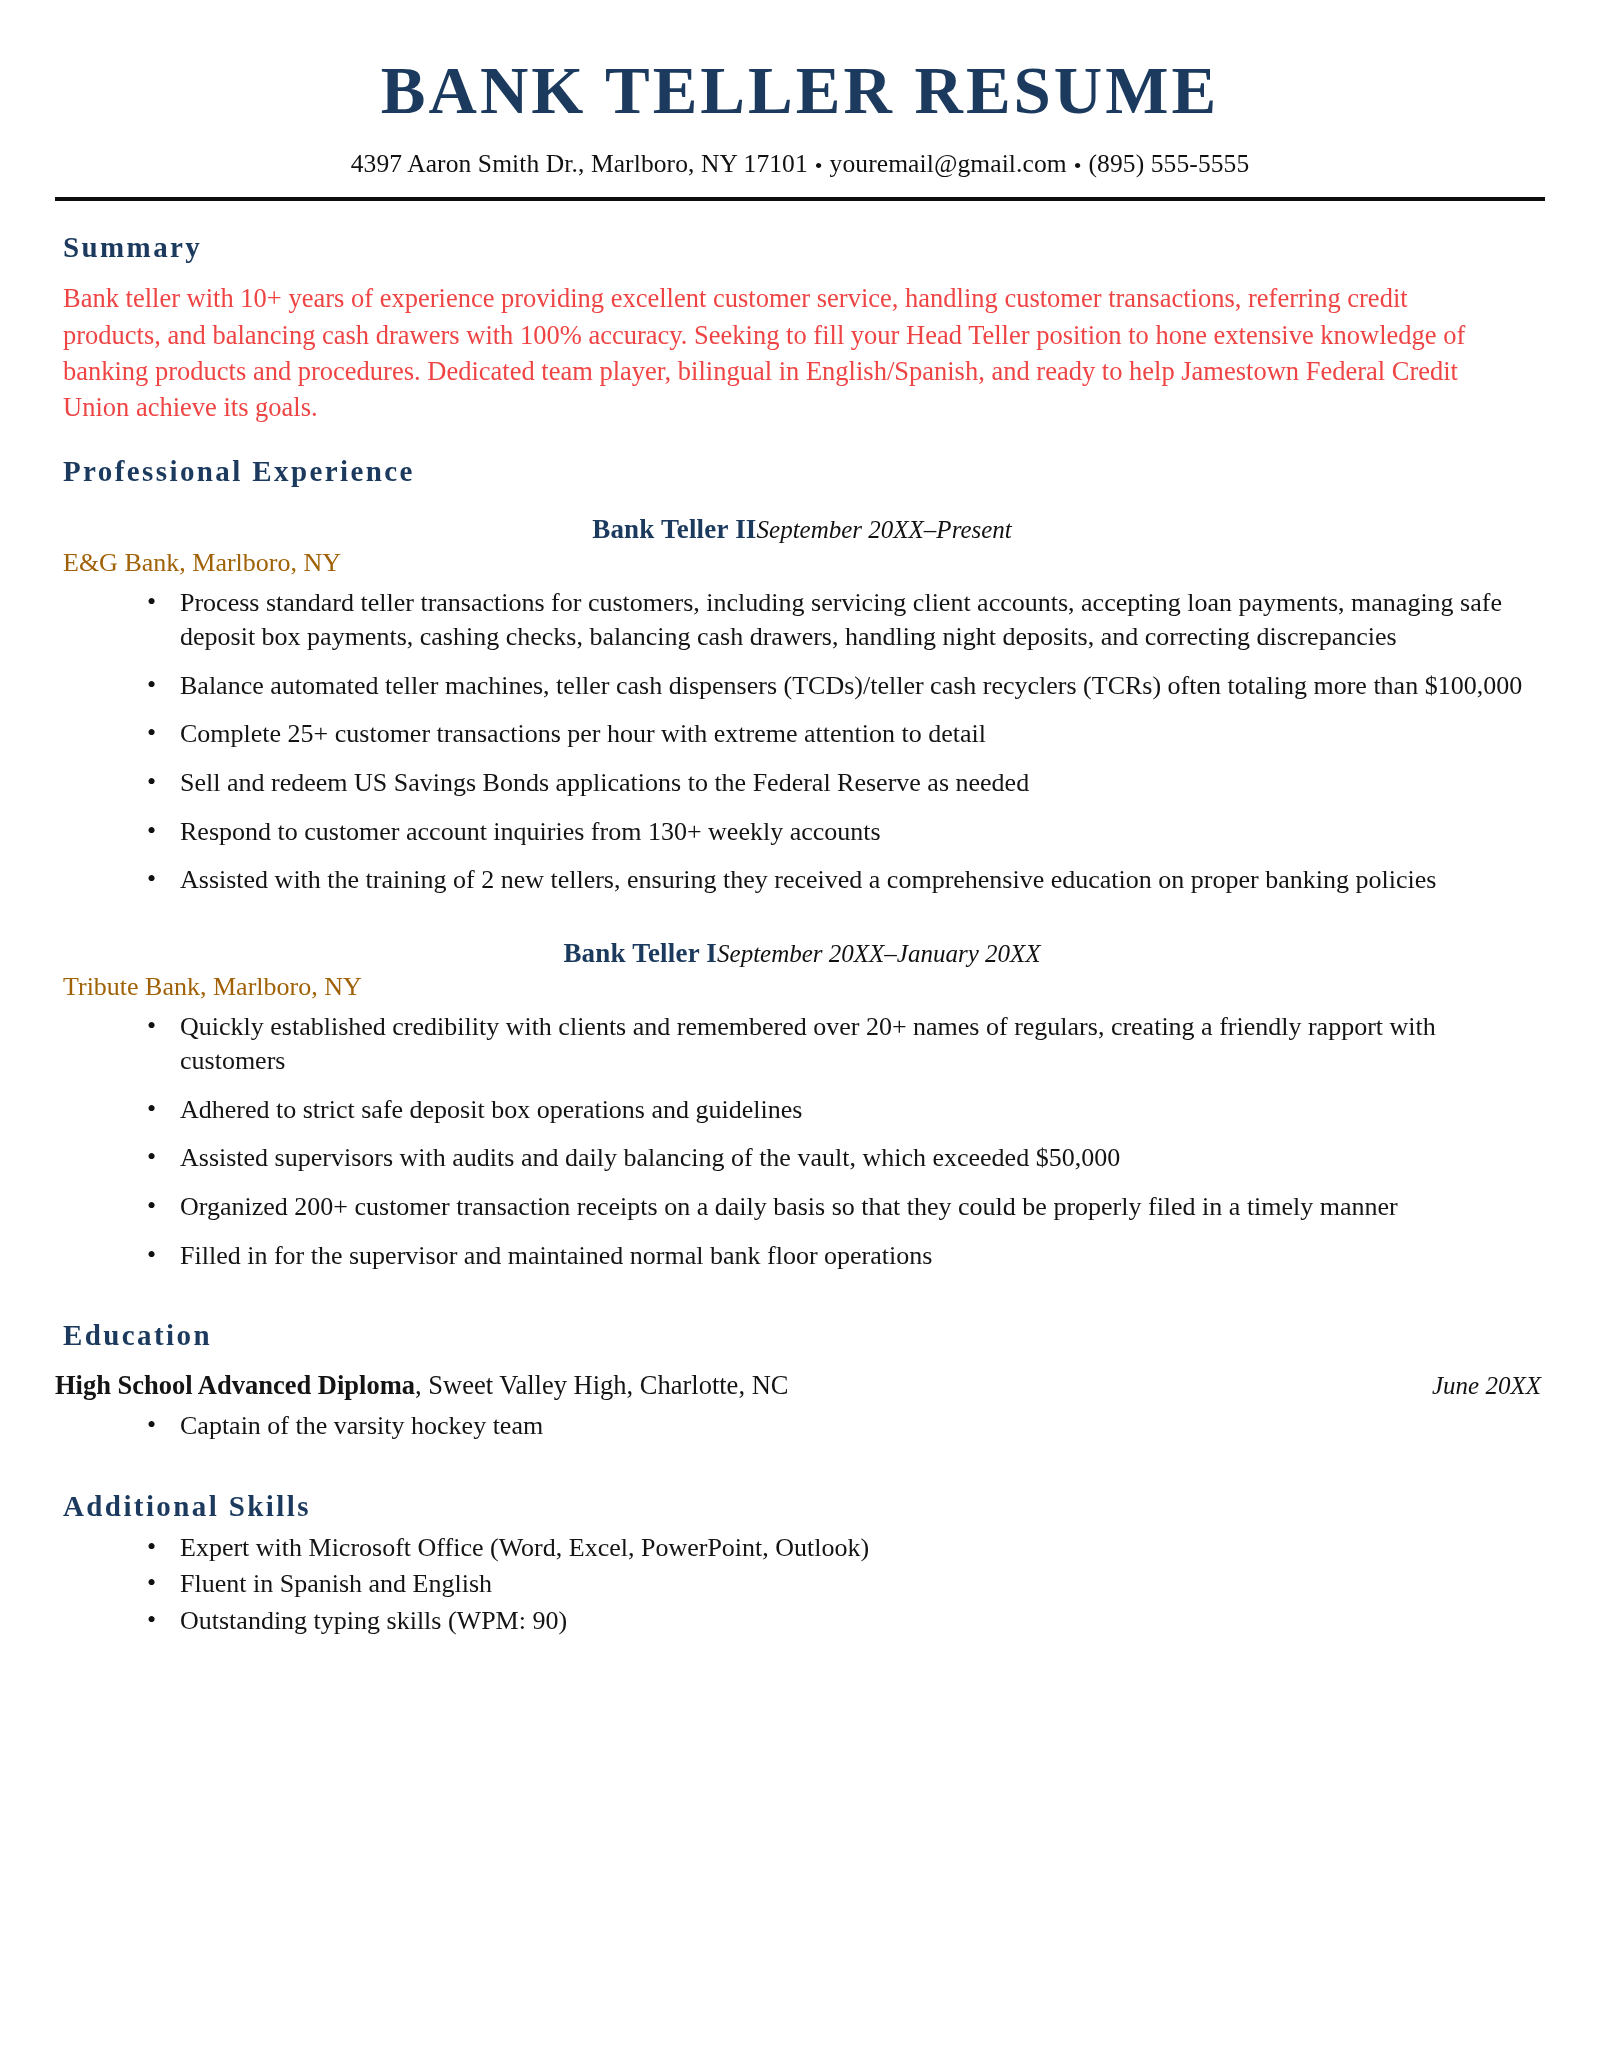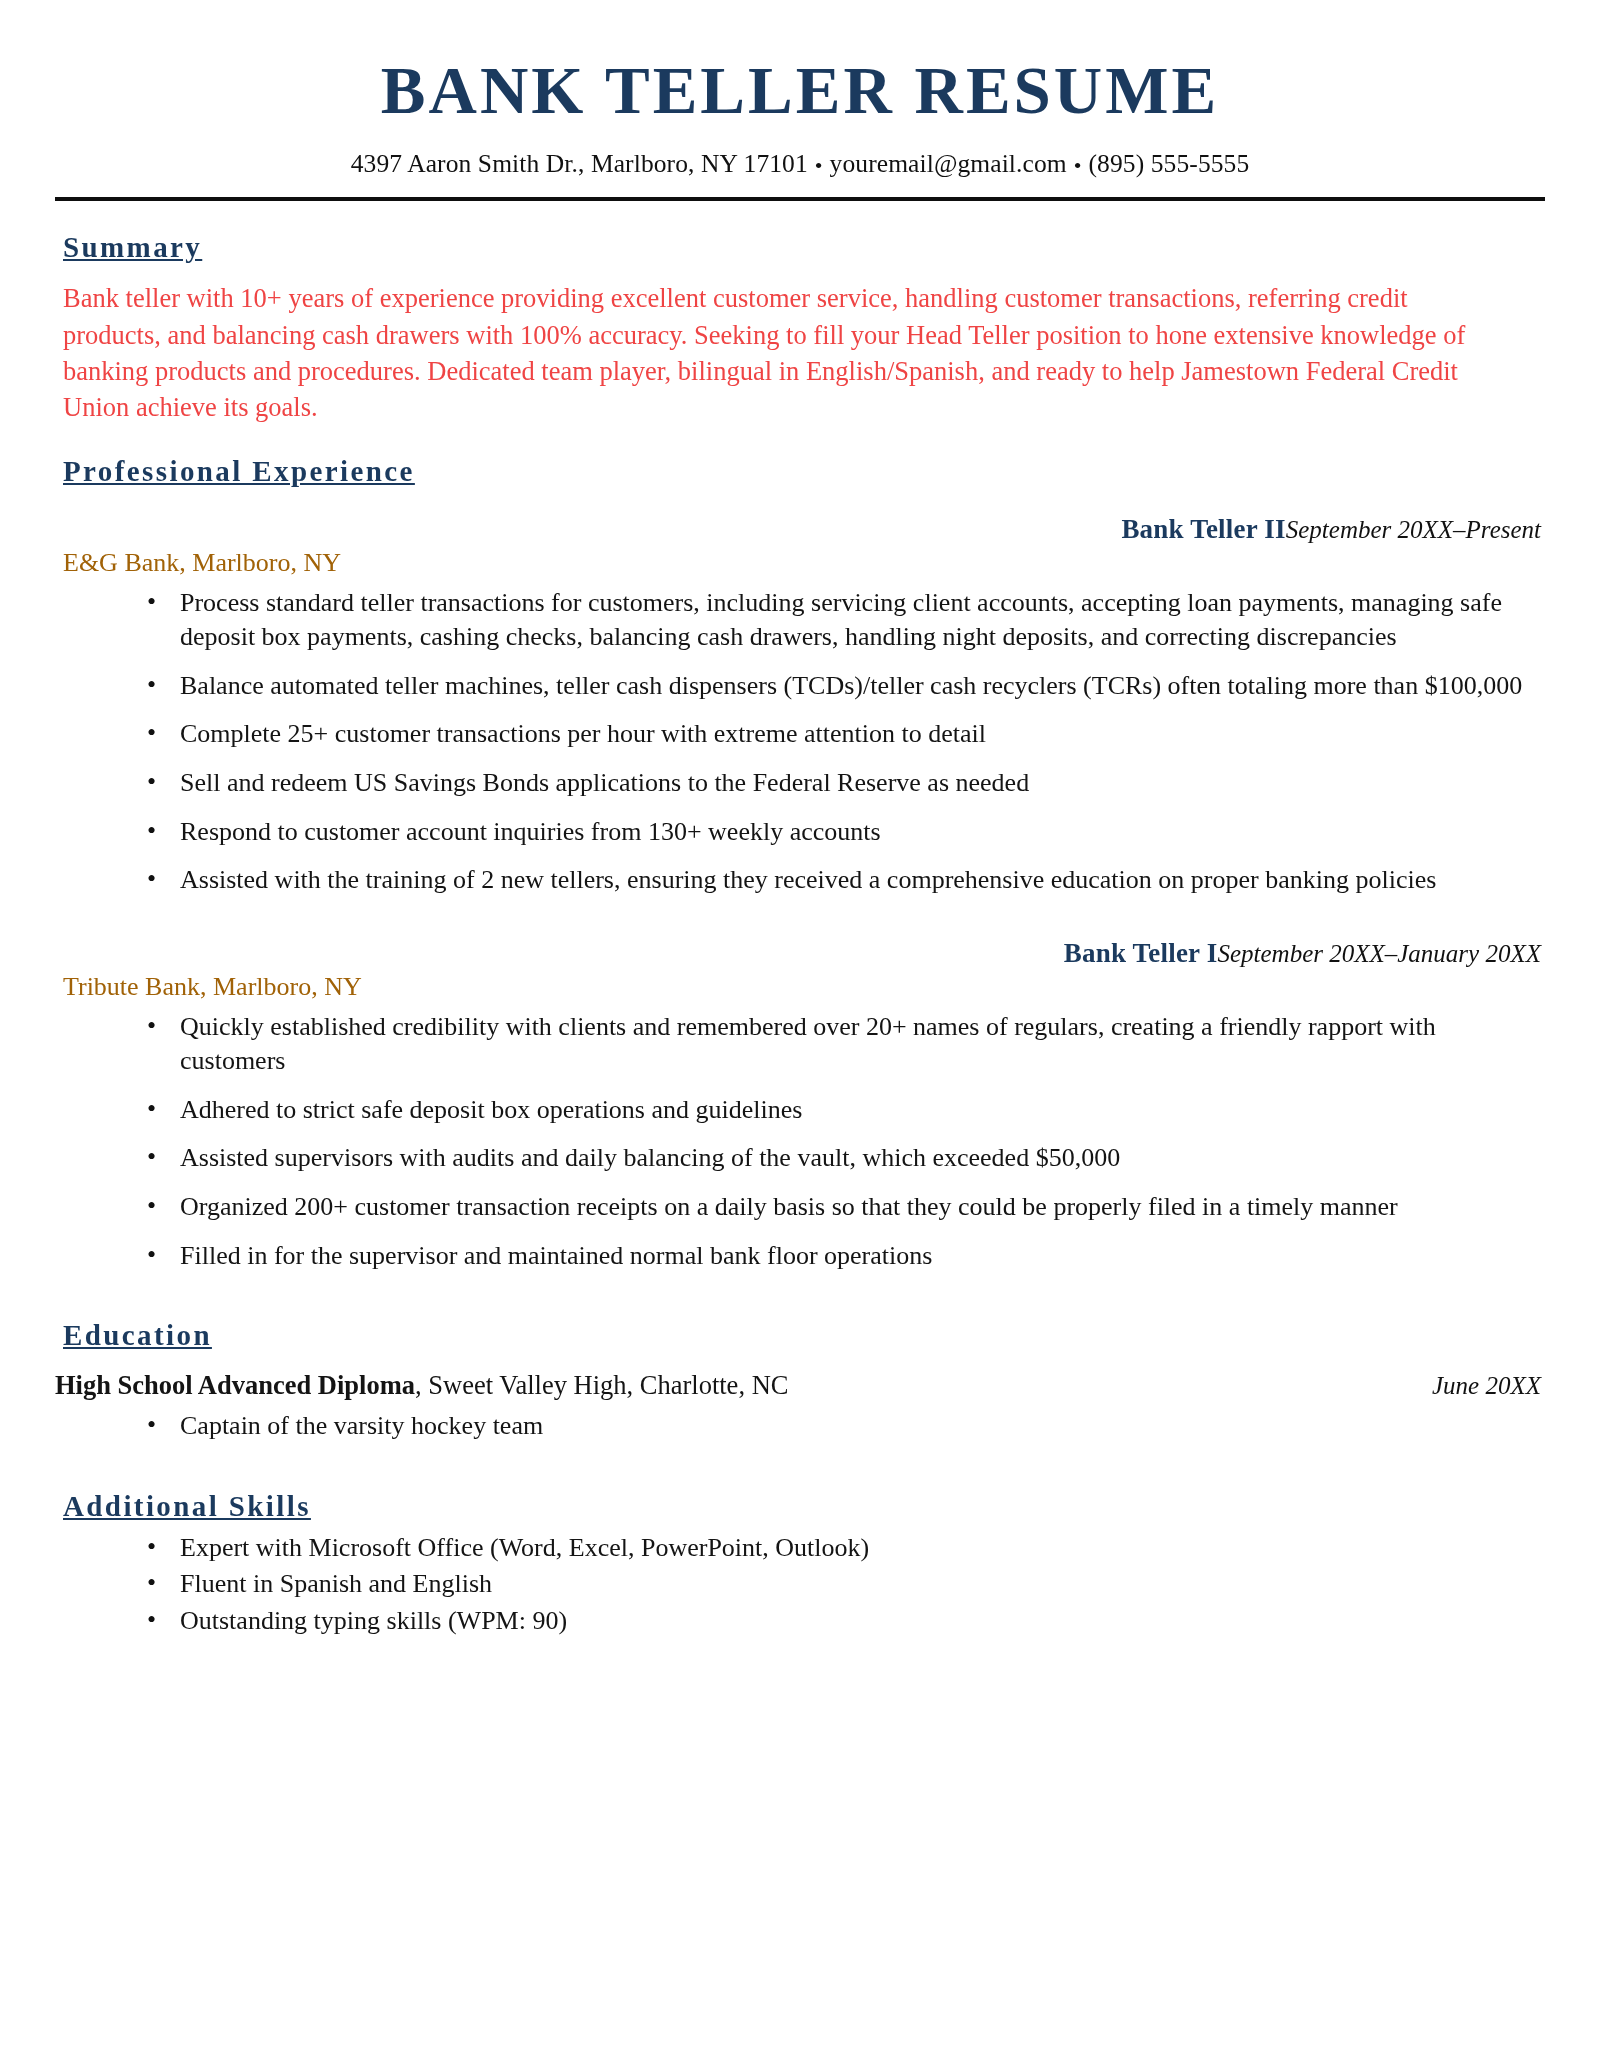--- a/index.html
+++ b/index.html
@@ -63,40 +63,39 @@
   .section {
     margin-top: 30px;
   }
   .section-heading {
     font-family: "Liberation Serif", "DejaVu Serif", serif;
     font-size: 29px;
     font-weight: 700;
     color: #1b3a5e;
     letter-spacing: 2.4px;
     margin: 7px 0 6px 8px;
-    text-decoration: underline;
   }
 
   .summary-text {
     font-size: 26.5px;
     line-height: 1.36;
     color: #ef4444;
     margin: 16px 0 0 8px;
     max-width: 1440px;
     text-align: left;
   }
 
   
   .job {
     margin-top: 26px;
   }
   .job-head {
     display: flex;
     align-items: baseline;
-    justify-content: flex-end;
+    justify-content: center;
     margin: 0 0 0 8px;
   }
   .job-title {
     font-size: 27px;
     font-weight: 700;
     color: #1b3a5e;
     letter-spacing: 0.2px;
   }
   .job-dates {
     font-size: 25px;

